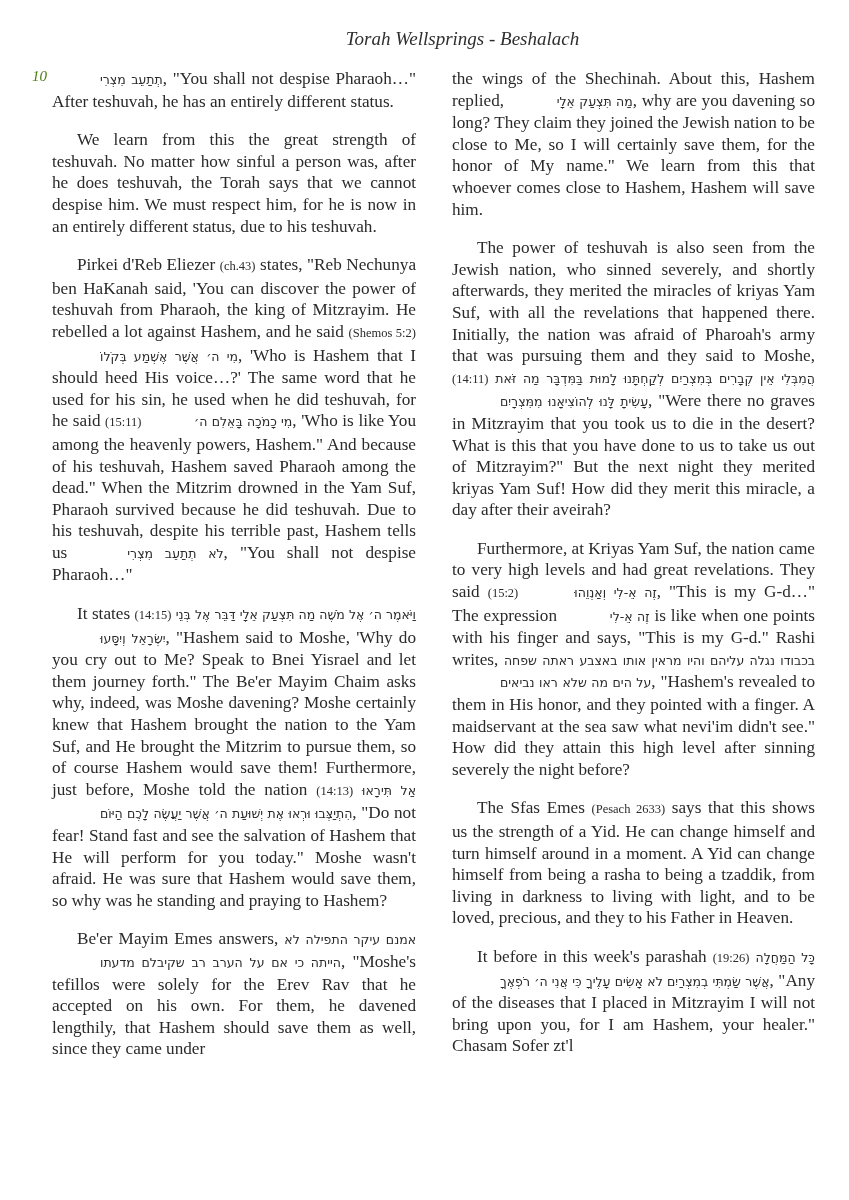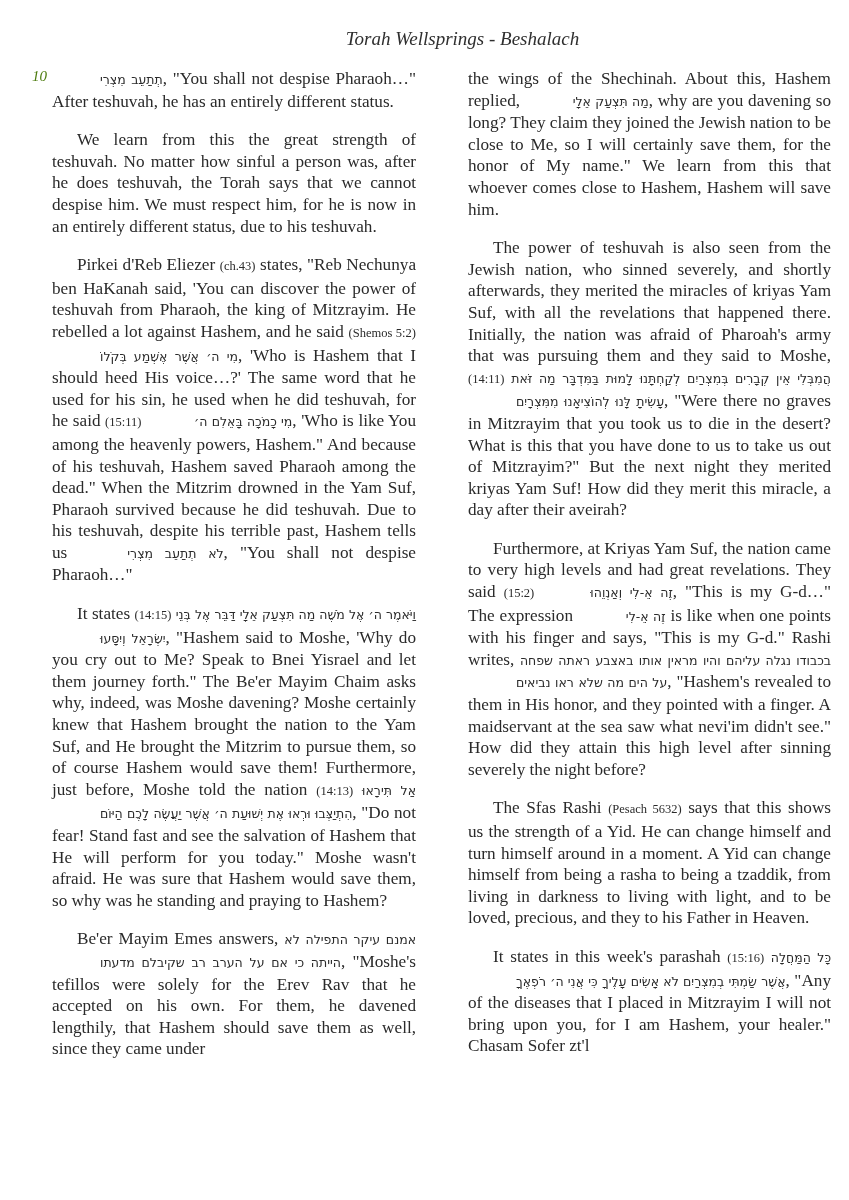--- a/index.html
+++ b/index.html
@@ -44,21 +44,21 @@
   }
   .column {
     position: absolute;
     top: 68px;
     width: 364px;
     font-size: 17.2px;
     line-height: 21.6px;
     text-align: justify;
   }
   .col-left { left: 52px; }
-  .col-right { left: 468px; width: 363px; }
+  .col-right { left: 452px; width: 363px; }
   .para {
     margin: 0 0 17px 0;
     text-indent: 0;
   }
   .para.indent { text-indent: 25px; }
   .ref {
     font-size: 12.5px;
     margin-top: 36px;
   }
   .he {
@@ -90,16 +90,16 @@
   <p class="para indent"><span>Be'er Mayim Emes answers, </span><span class="he">אמנם עיקר התפילה לא הייתה כי אם על הערב רב שקיבלם מדעתו</span><span>, "Moshe's tefillos were solely for the Erev Rav that he accepted on his own. For them, he davened lengthily, that Hashem should save them as well, since they came under</span></p>
 </div>
 
 <div class="column col-right">
   <p class="para"><span>the wings of the Shechinah. About this, Hashem replied, </span><span class="he">מַה תִּצְעַק אֵלָי</span><span>, why are you davening so long? They claim they joined the Jewish nation to be close to Me, so I will certainly save them, for the honor of My name." We learn from this that whoever comes close to Hashem, Hashem will save him.</span></p>
 
   <p class="para indent"><span>The power of teshuvah is also seen from the Jewish nation, who sinned severely, and shortly afterwards, they merited the miracles of kriyas Yam Suf, with all the revelations that happened there. Initially, the nation was afraid of Pharoah's army that was pursuing them and they said to Moshe, </span><span class="ref">(14:11)</span> <span class="he">הֲמִבְּלִי אֵין קְבָרִים בְּמִצְרַיִם לְקַחְתָּנוּ לָמוּת בַּמִּדְבָּר מַה זֹּאת עָשִׂיתָ לָּנוּ לְהוֹצִיאָנוּ מִמִּצְרָיִם</span><span>, "Were there no graves in Mitzrayim that you took us to die in the desert? What is this that you have done to us to take us out of Mitzrayim?" But the next night they merited kriyas Yam Suf! How did they merit this miracle, a day after their aveirah?</span></p>
 
   <p class="para indent"><span>Furthermore, at Kriyas Yam Suf, the nation came to very high levels and had great revelations. They said </span><span class="ref">(15:2)</span> <span class="he">זֶה אֵ-לִי וְאַנְוֵהוּ</span><span>, "This is my G-d…" The expression </span><span class="he">זֶה אֵ-לִי</span><span> is like when one points with his finger and says, "This is my G-d." Rashi writes, </span><span class="he">בכבודו נגלה עליהם והיו מראין אותו באצבע ראתה שפחה על הים מה שלא ראו נביאים</span><span>, "Hashem's revealed to them in His honor, and they pointed with a finger. A maidservant at the sea saw what </span><span class="it">nevi'im</span><span> didn't see." How did they attain this high level after sinning severely the night before?</span></p>
 
-  <p class="para indent"><span>The Sfas Rashi </span><span class="ref">(Pesach 5632)</span><span> says that this shows us the strength of a Yid. He can change himself and turn himself around in a moment. A Yid can change himself from being a rasha to being a tzaddik, from living in darkness to living with light, and to be loved, precious, and they to his Father in Heaven.</span></p>
+  <p class="para indent"><span>The Sfas Emes </span><span class="ref">(Pesach 2633)</span><span> says that this shows us the strength of a Yid. He can change himself and turn himself around in a moment. A Yid can change himself from being a rasha to being a tzaddik, from living in darkness to living with light, and to be loved, precious, and they to his Father in Heaven.</span></p>
 
-  <p class="para indent"><span>It states in this week's parashah </span><span class="ref">(15:16)</span> <span class="he">כָּל הַמַּחֲלָה אֲשֶׁר שַׂמְתִּי בְמִצְרַיִם לֹא אָשִׂים עָלֶיךָ כִּי אֲנִי ה׳ רֹפְאֶךָ</span><span>, "Any of the diseases that I placed in Mitzrayim I will not bring upon you, for I am Hashem, your healer." Chasam Sofer zt'l</span></p>
+  <p class="para indent"><span>It before in this week's parashah </span><span class="ref">(19:26)</span> <span class="he">כָּל הַמַּחֲלָה אֲשֶׁר שַׂמְתִּי בְמִצְרַיִם לֹא אָשִׂים עָלֶיךָ כִּי אֲנִי ה׳ רֹפְאֶךָ</span><span>, "Any of the diseases that I placed in Mitzrayim I will not bring upon you, for I am Hashem, your healer." Chasam Sofer zt'l</span></p>
 </div>
 
 </body></html>

